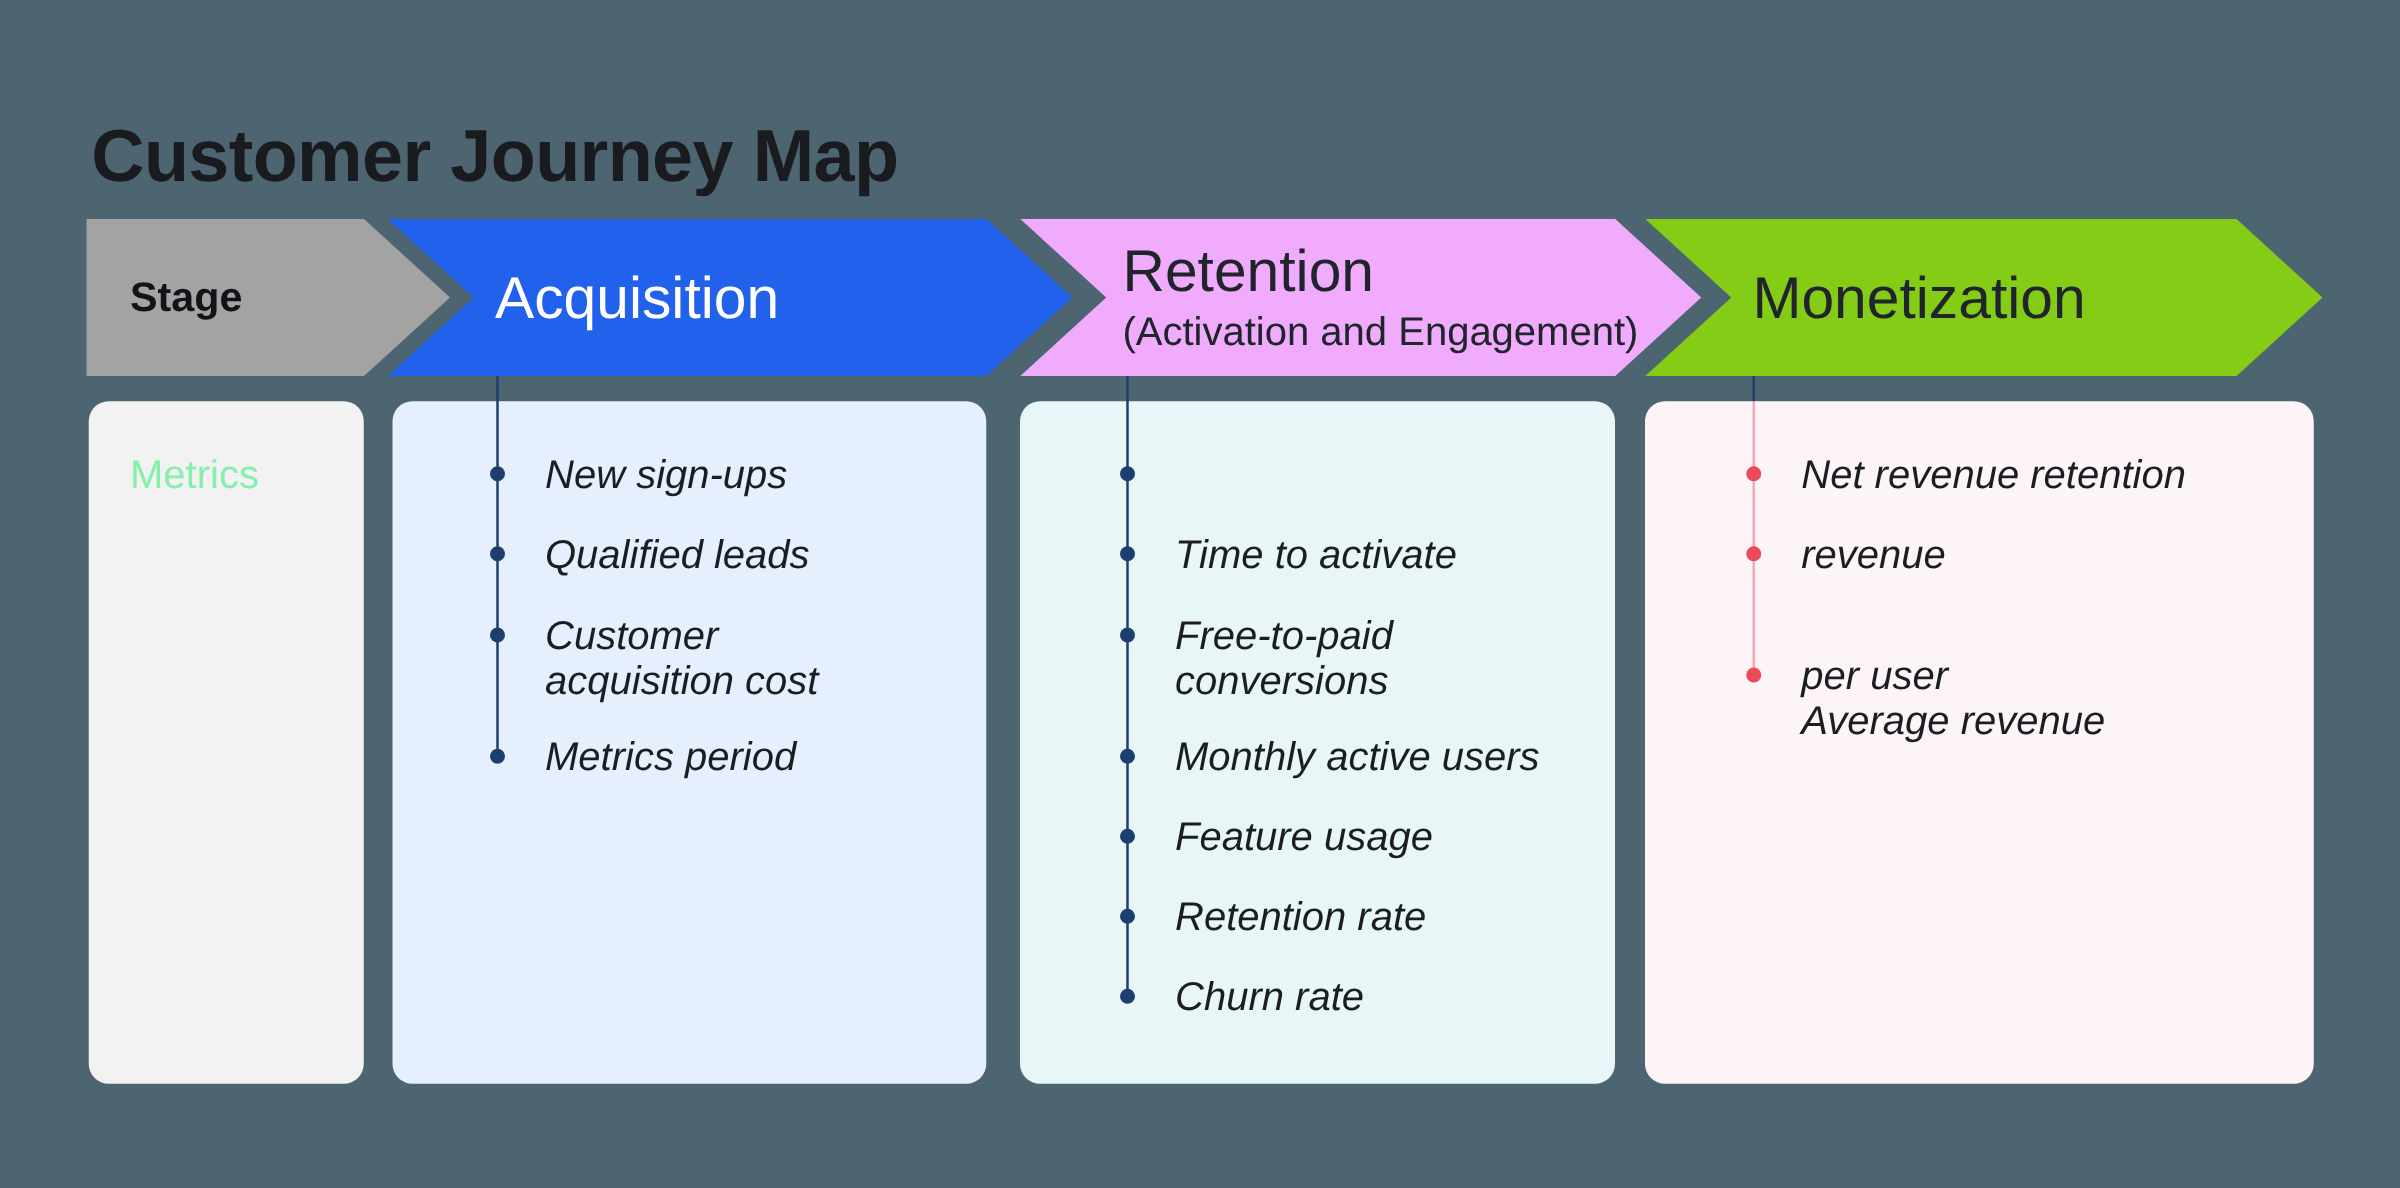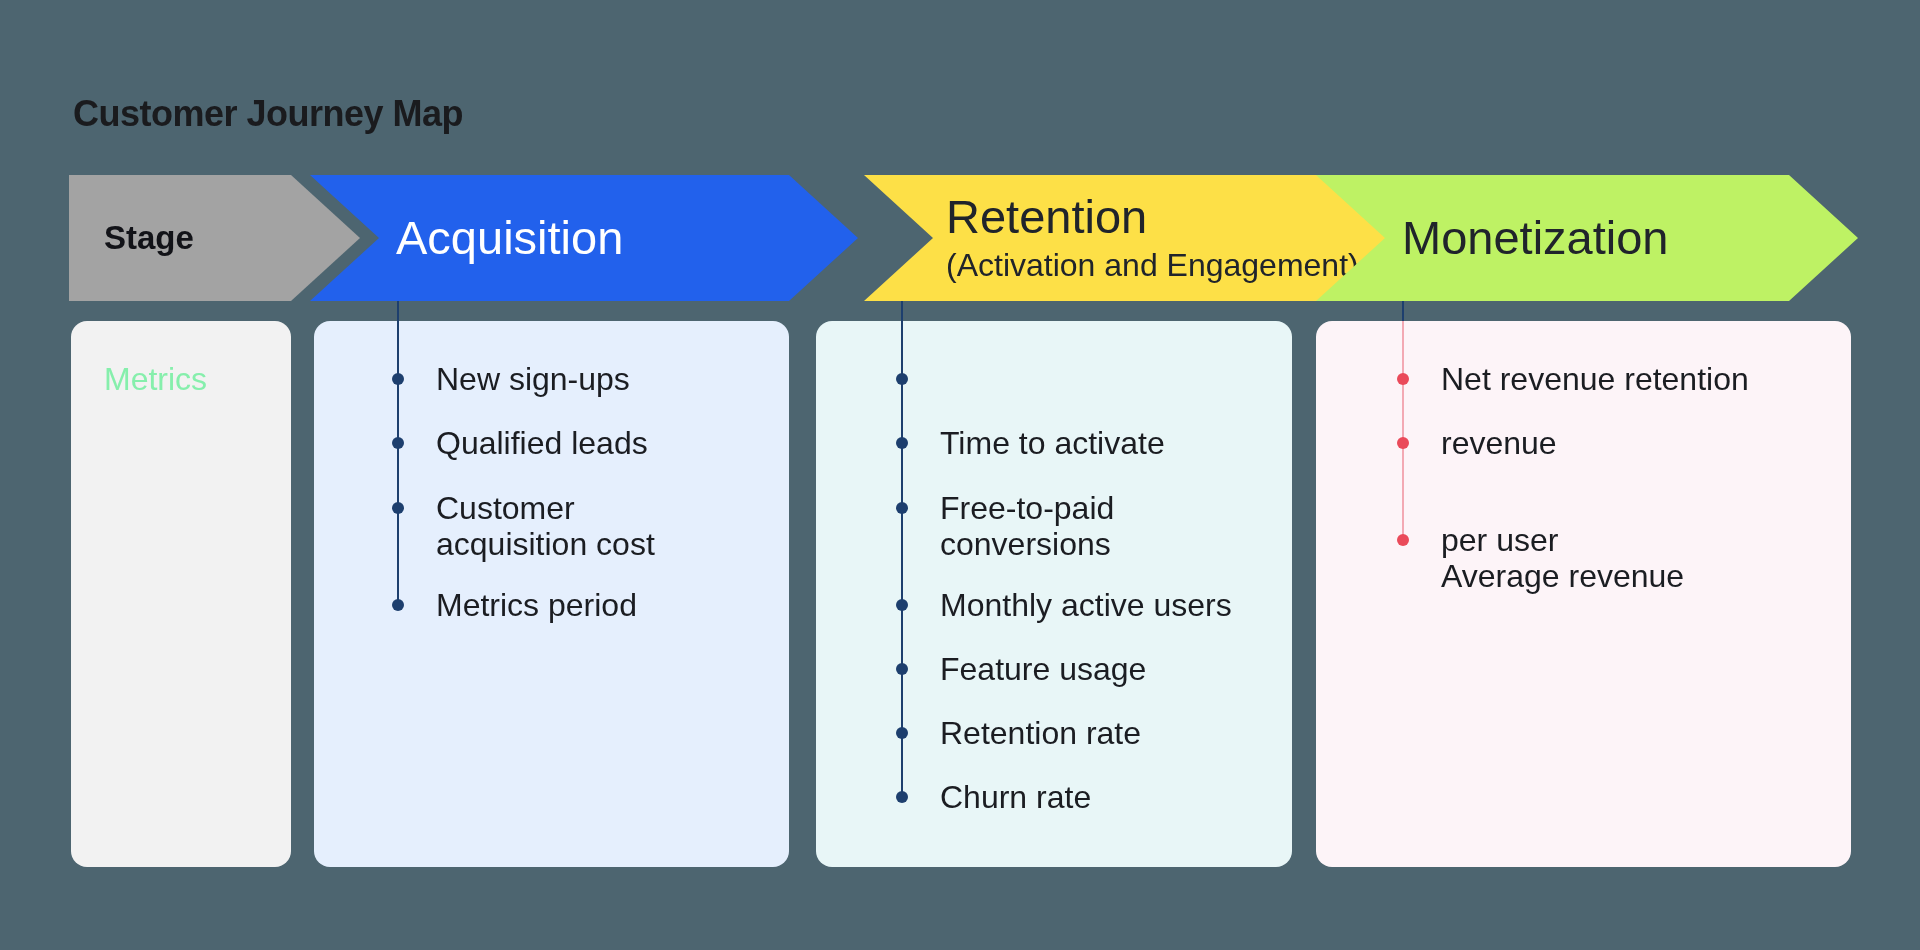--- a/index.html
+++ b/index.html
@@ -7,42 +7,42 @@
     width:1920px;height:950px;
     background:#4d6570;
     font-family:"Liberation Sans","DejaVu Sans",sans-serif;
     overflow:hidden;position:relative;
   }
   .canvas{position:absolute;inset:0;width:1920px;height:950px;}
 
   
   .title{
     position:absolute;left:73px;top:96px;
-    font-size:36px;font-weight:700;letter-spacing:-0.5px;
+    font-size:59px;font-weight:700;letter-spacing:-0.5px;
     color:#1a1b1e;line-height:1;white-space:nowrap;
   }
 
   
   .arrow{
     position:absolute;top:175px;height:126px;
     display:flex;flex-direction:column;justify-content:center;
     box-sizing:border-box;
   }
   
   .arrow.head{
     clip-path:polygon(0 0, calc(100% - 69px) 0, 100% 50%, calc(100% - 69px) 100%, 0 100%);
   }
   
   .arrow.chev{
     clip-path:polygon(0 0, calc(100% - 69px) 0, 100% 50%, calc(100% - 69px) 100%, 0 100%, 69px 50%);
   }
   .arrow-stage{left:69px;width:291px;background:#a3a3a3;padding-left:35px;}
   .arrow-acquisition{left:310px;width:548px;background:#2261ec;padding-left:86px;}
-  .arrow-retention{left:864px;width:545px;background:#fde047;padding-left:82px;}
-  .arrow-monetization{left:1316px;width:542px;background:#bef264;padding-left:86px;}
+  .arrow-retention{left:816px;width:545px;background:#f0abfc;padding-left:82px;}
+  .arrow-monetization{left:1316px;width:542px;background:#84cc16;padding-left:86px;}
   .arrow-label{font-size:47px;line-height:1.05;color:#20242b;white-space:nowrap;}
   .arrow-stage .arrow-label{font-size:33px;font-weight:700;color:#121318;}
   .arrow-acquisition .arrow-label{color:#ffffff;}
   .arrow-sublabel{font-size:32px;color:#20242b;margin-top:5px;white-space:nowrap;}
 
   
   .mbox{position:absolute;top:321px;height:546px;border-radius:16px;}
   .mbox-label{left:71px;width:220px;background:#f2f2f2;}
   .mbox-acquisition{left:314px;width:475px;background:#e5effd;}
   .mbox-retention{left:816px;width:476px;background:#e8f6f7;}
@@ -57,21 +57,21 @@
   .vline.navy{background:#1d3f6e;}
   .vline.pink{background:#f3a9b4;}
   .vline-acq{left:397px;top:301px;height:304px;}
   .vline-ret{left:901px;top:301px;height:496px;}
   .vline-mon-stub{left:1402px;top:301px;height:20px;}
   .vline-mon{left:1402px;top:321px;height:219px;}
 
   
   .item{
     position:absolute;padding-left:44px;list-style:none;margin:0;
-    font-size:32px;line-height:36px;color:#1b1d22;
+    font-size:32px;line-height:36px;color:#1b1d22;font-style:italic;
   }
   .col1 .item{left:392px;}
   .col2 .item{left:896px;}
   .col3 .item{left:1397px;}
   .dot{
     position:absolute;left:0;top:12px;width:12px;height:12px;border-radius:50%;
   }
   .dot.navy{background:#1d3f6e;}
   .dot.red{background:#ea4a5a;}
   .tline{display:block;white-space:nowrap;}

